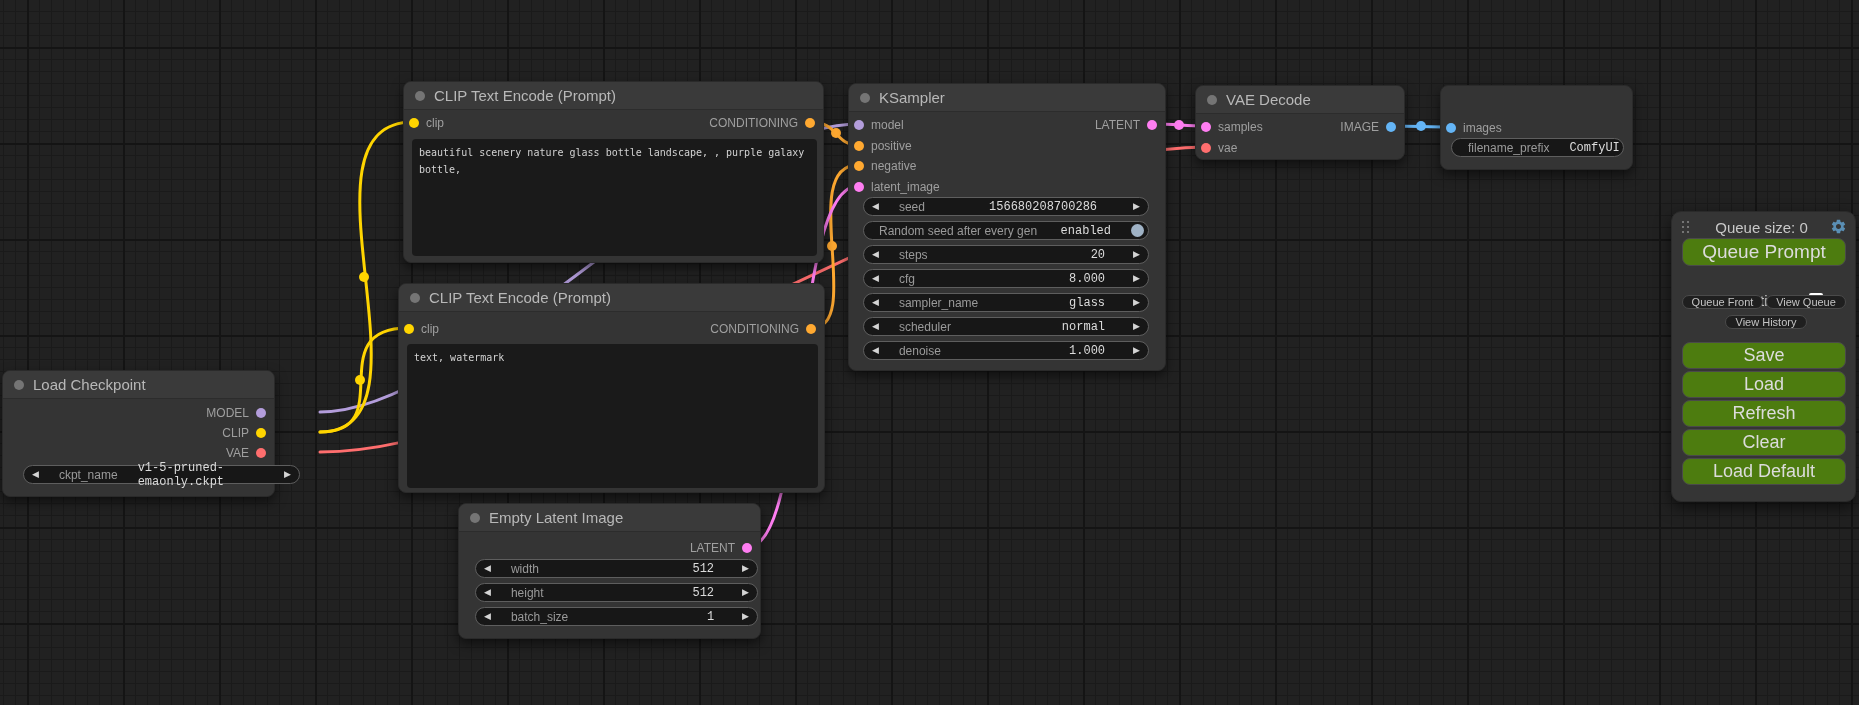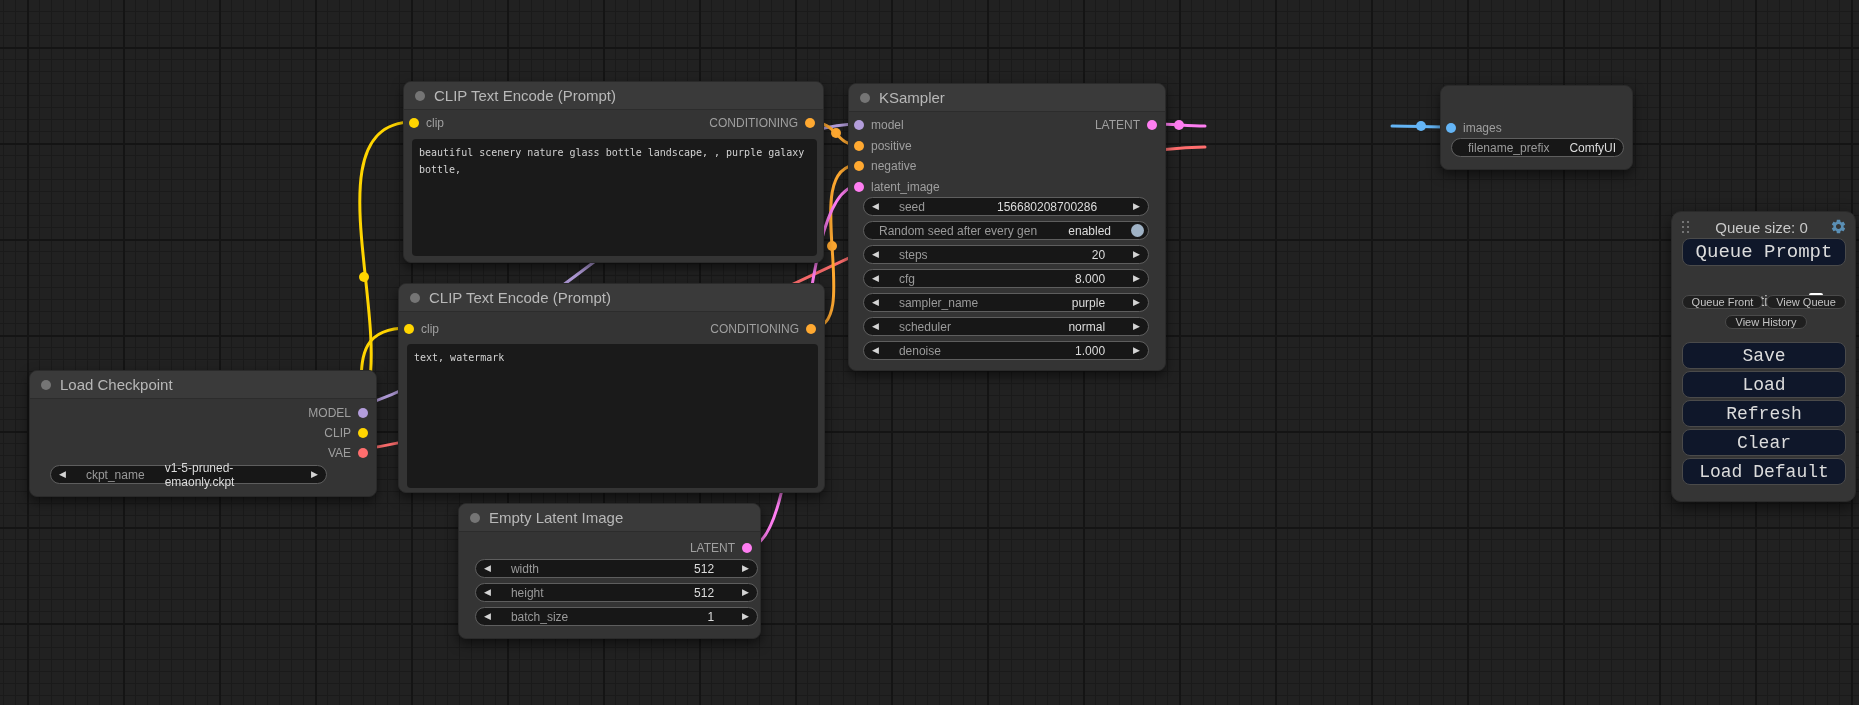--- a/index.html
+++ b/index.html
@@ -36,36 +36,36 @@
     position:absolute;background:#1a1a1a;border-radius:4px;box-sizing:border-box;
     padding:5px 7px;font-family:"DejaVu Sans Mono",monospace;font-size:10px;line-height:17px;
     color:#d2d2d2;white-space:pre-wrap;word-break:break-word;overflow:hidden;
   }
   .pill{
     position:absolute;height:19px;background:#171717;border:1px solid #5e5e5e;border-radius:11px;
     display:flex;align-items:center;font-size:12px;box-sizing:border-box;padding:0 8px;gap:20px;
   }
   .arr{font-size:9px;color:#d4d4d4;line-height:1;}
   .wlabel{color:#9a9a9a;}
-  .wvalue{color:#dcdcdc;margin-left:auto;}
+  .wvalue{color:#dcdcdc;margin-left:auto;font-family:Liberation Mono, monospace;}
   .toggle{width:13px;height:13px;border-radius:50%;flex:0 0 auto;margin-right:-4px;}
   
   .qpanel{
     position:absolute;z-index:6;background:#353535;border-radius:10px;
     box-shadow:0 6px 16px rgba(0,0,0,.6);border:1px solid #2a2a2a;box-sizing:border-box;
   }
   .qhead{position:absolute;left:0;right:0;top:5px;height:20px;display:flex;align-items:center;}
   .qsize{position:absolute;left:0;right:4px;text-align:center;font-size:15px;color:#c8c8c8;}
   .handle{position:absolute;left:10px;top:4px;width:2px;height:2px;border-radius:50%;background:#8a8a8a;
     box-shadow:5px 0 0 #8a8a8a,0 5px 0 #8a8a8a,5px 5px 0 #8a8a8a,0 10px 0 #8a8a8a,5px 10px 0 #8a8a8a;}
   .gear{position:absolute;right:8px;top:1px;}
   .qbtn{
-    position:absolute;left:10px;width:164px;height:27px;background:#0f172a;border:1px solid #4a4a4a;
+    position:absolute;left:10px;width:164px;height:27px;background:#4d7c0f;border:1px solid #4a4a4a;
     border-radius:8px;color:#dcdcdc;font-size:18px;display:flex;align-items:center;justify-content:center;
-    font-family:Liberation Mono, monospace;box-sizing:border-box;cursor:pointer;
+    font-family:Liberation Sans, sans-serif;box-sizing:border-box;cursor:pointer;
   }
   .qbtn.prompt{top:26px;height:28px;font-size:19px;}
   .extra{position:absolute;left:0;right:0;top:80px;height:16px;display:flex;align-items:center;justify-content:center;gap:17px;font-size:15px;color:#c8c8c8;}
   .chk{width:14px;height:14px;background:#ffffff;border-radius:2px;}
   .spill{
     position:absolute;height:14px;background:#1f1f1f;border:1px solid #4a4a4a;border-radius:8px;
     color:#c4c4c4;font-size:11px;display:flex;align-items:center;justify-content:center;box-sizing:border-box;
   }
 </style>
 </head>
@@ -86,21 +86,21 @@
   </svg>
 
   <div class="linkdot" style="left: 359px; top: 272px; background: rgb(255, 213, 0);"></div>
   <div class="linkdot" style="left: 355px; top: 375px; background: rgb(255, 213, 0);"></div>
   <div class="linkdot" style="left: 831px; top: 128px; background: rgb(255, 169, 49);"></div>
   <div class="linkdot" style="left: 827px; top: 241px; background: rgb(255, 169, 49);"></div>
   <div class="linkdot" style="left: 796px; top: 361px; background: rgb(255, 126, 242);"></div>
   <div class="linkdot" style="left: 1174px; top: 120px; background: rgb(255, 126, 242);"></div>
   <div class="linkdot" style="left: 1416px; top: 121px; background: rgb(100, 181, 246);"></div>
 
-  <div class="node" style="left:29px;top:370px;width:348px;height:127px;">
+  <div class="node" style="left:2px;top:370px;width:273px;height:127px;">
     <div class="ntitle">
       <span class="tdot" style="background: rgb(117, 117, 117);"></span>
       <span>Load Checkpoint</span>
     </div>
     <div class="slot out" style="top:33px">
       <span>MODEL</span>
       <span class="sdot" style="background: rgb(179, 157, 219);"></span>
     </div>
     <div class="slot out" style="top:53px">
       <span>CLIP</span>
@@ -195,21 +195,21 @@
     </div>
     <div class="pill" style="left:14px;top:185px;width:286px;">
       <span class="arr">◀</span>
       <span class="wlabel">cfg</span>
       <span class="wvalue" style="margin-right:8px;">8.000</span>
       <span class="arr">▶</span>
     </div>
     <div class="pill" style="left:14px;top:209px;width:286px;">
       <span class="arr">◀</span>
       <span class="wlabel">sampler_name</span>
-      <span class="wvalue" style="margin-right:8px;">purple</span>
+      <span class="wvalue" style="margin-right:8px;">glass</span>
       <span class="arr">▶</span>
     </div>
     <div class="pill" style="left:14px;top:233px;width:286px;">
       <span class="arr">◀</span>
       <span class="wlabel">scheduler</span>
       <span class="wvalue" style="margin-right:8px;">normal</span>
       <span class="arr">▶</span>
     </div>
     <div class="pill" style="left:14px;top:257px;width:286px;">
       <span class="arr">◀</span>
@@ -241,20 +241,38 @@
       <span class="arr">▶</span>
     </div>
     <div class="pill" style="left:16px;top:103px;width:283px;">
       <span class="arr">◀</span>
       <span class="wlabel">batch_size</span>
       <span class="wvalue" style="margin-right:8px;">1</span>
       <span class="arr">▶</span>
     </div>
   </div>
 
+  <div class="node" style="left:1195px;top:85px;width:210px;height:75px;">
+    <div class="ntitle">
+      <span class="tdot" style="background: rgb(117, 117, 117);"></span>
+      <span>VAE Decode</span>
+    </div>
+    <div class="slot in" style="top:32px">
+      <span class="sdot" style="background: rgb(255, 126, 242);"></span>
+      <span>samples</span>
+    </div>
+    <div class="slot in" style="top:53px">
+      <span class="sdot" style="background: rgb(255, 110, 110);"></span>
+      <span>vae</span>
+    </div>
+    <div class="slot out" style="top:32px">
+      <span>IMAGE</span>
+      <span class="sdot" style="background: rgb(100, 181, 246);"></span>
+    </div>
+  </div>
 
   <div class="node" style="left:1440px;top:85px;width:193px;height:85px;">
     <div class="slot in" style="top:33px">
       <span class="sdot" style="background: rgb(100, 181, 246);"></span>
       <span>images</span>
     </div>
     <div class="pill" style="left:10px;top:52px;width:173px;padding:0 16px;">
       <span class="wlabel">filename_prefix</span>
       <span class="wvalue">ComfyUI</span>
     </div>

